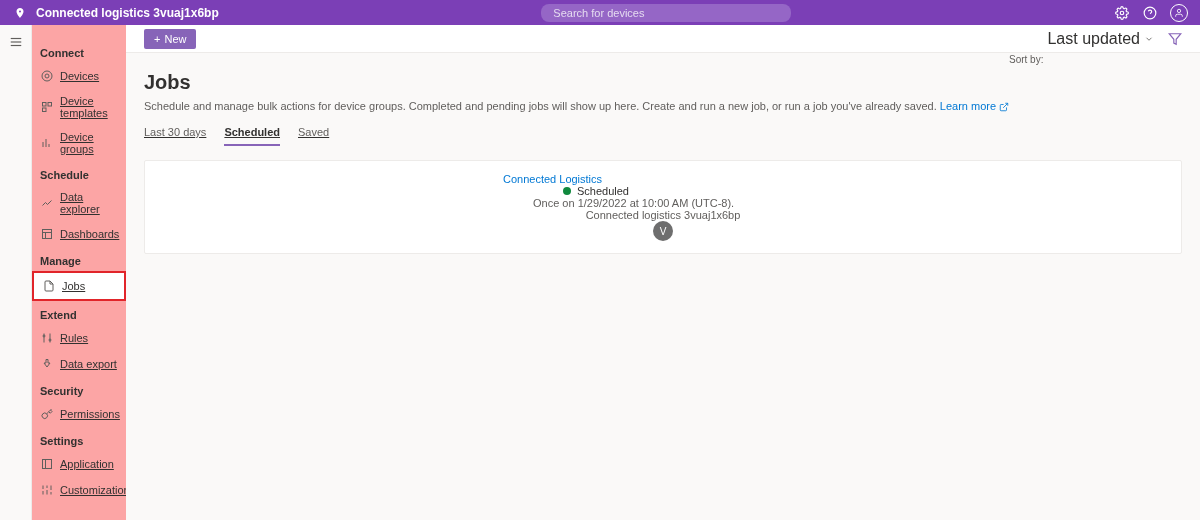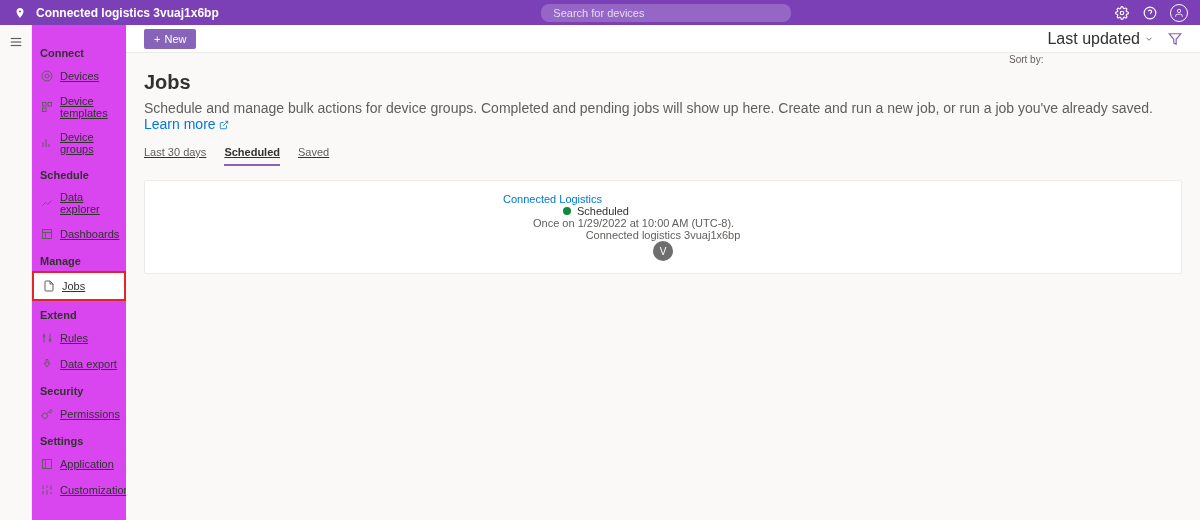--- a/index.html
+++ b/index.html
@@ -17,42 +17,42 @@
     .avatar-circle { width: 18px; height: 18px; border-radius: 50%; border: 1px solid white; display: flex; align-items: center; justify-content: center; font-size: 10px; }
     
     
     .layout { display: flex; height: calc(100% - 25px); }
     
     
     .hamburger-strip { width: 32px; background: #faf9f8; border-right: 1px solid #edebe9; padding-top: 10px; display: flex; justify-content: center; }
     .hamburger-icon { cursor: pointer; }
     
     
-    .sidebar { width: 94px; background: #d946ef; padding-top: 14px; overflow-y: auto; }
+    .sidebar { width: 94px; background: #fca5a5; padding-top: 14px; overflow-y: auto; }
     .sidebar-section-label { font-size: 11px; font-weight: 600; color: #323130; padding: 4px 8px; margin-top: 4px; }
     .sidebar-item { display: flex; align-items: center; gap: 6px; padding: 6px 8px; cursor: pointer; font-size: 11px; color: #323130; text-decoration: underline; }
     .sidebar-item.active { background: #ffffff; }
     .sidebar-item.highlighted { border: 2px solid #e1252a; }
     .sidebar-item .icon { width: 14px; height: 14px; display: flex; align-items: center; justify-content: center; color: #605e5c; flex-shrink: 0; }
     
     
     .main { flex: 1; background: #faf9f8; display: flex; flex-direction: column; }
     
     
     .toolbar { height: 28px; background: #ffffff; border-bottom: 1px solid #edebe9; display: flex; align-items: center; padding: 0 18px; }
     .new-btn { background: #8764b8; color: white; border: none; padding: 4px 10px; font-size: 11px; cursor: pointer; display: flex; align-items: center; gap: 4px; border-radius: 2px; }
     .toolbar-spacer { flex: 1; }
     .sort-label { font-size: 10px; color: #605e5c; margin-right: 4px; margin-top: 41px; }
     .sort-value { font-size: 16px; color: #323130; cursor: pointer; display: flex; align-items: center; gap: 4px; }
     .filter-icon { margin-left: 14px; color: #8764b8; cursor: pointer; }
     
     
     .content { padding: 18px 18px 0 18px; }
     .page-title { font-size: 20px; font-weight: 600; margin-bottom: 6px; }
-    .page-desc { font-size: 14px; color: #605e5c; margin-bottom: 14px; }
+    .page-desc { font-size: 11px; color: #605e5c; margin-bottom: 14px; }
     .learn-more { color: #0078d4; text-decoration: none; }
     
     
     .tabs { display: flex; gap: 18px; border-bottom: none; margin-bottom: 14px; text-decoration: underline; }
     .tab { font-size: 11px; color: #605e5c; padding-bottom: 6px; cursor: pointer; }
     .tab.active { color: #323130; font-weight: 600; border-bottom: 2px solid #8764b8; }
     
     
     .job-row { background: white; border: 1px solid #edebe9; border-radius: 2px; padding: 12px 16px; display: flex; align-items: center; flex-direction: column; }
     .job-name { color: #0078d4; font-size: 11px; width: 320px; cursor: pointer; }

